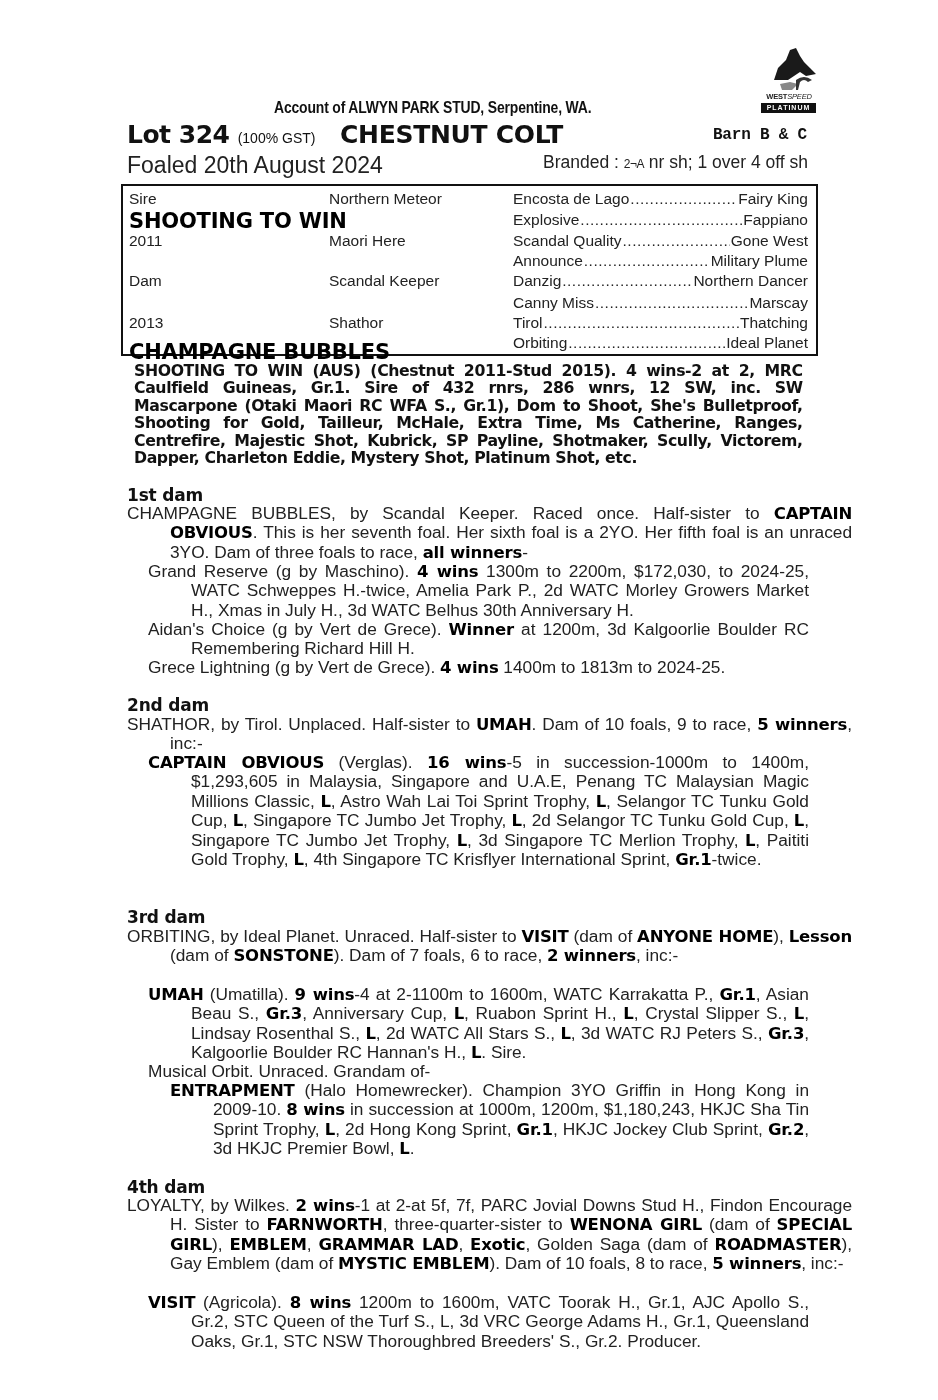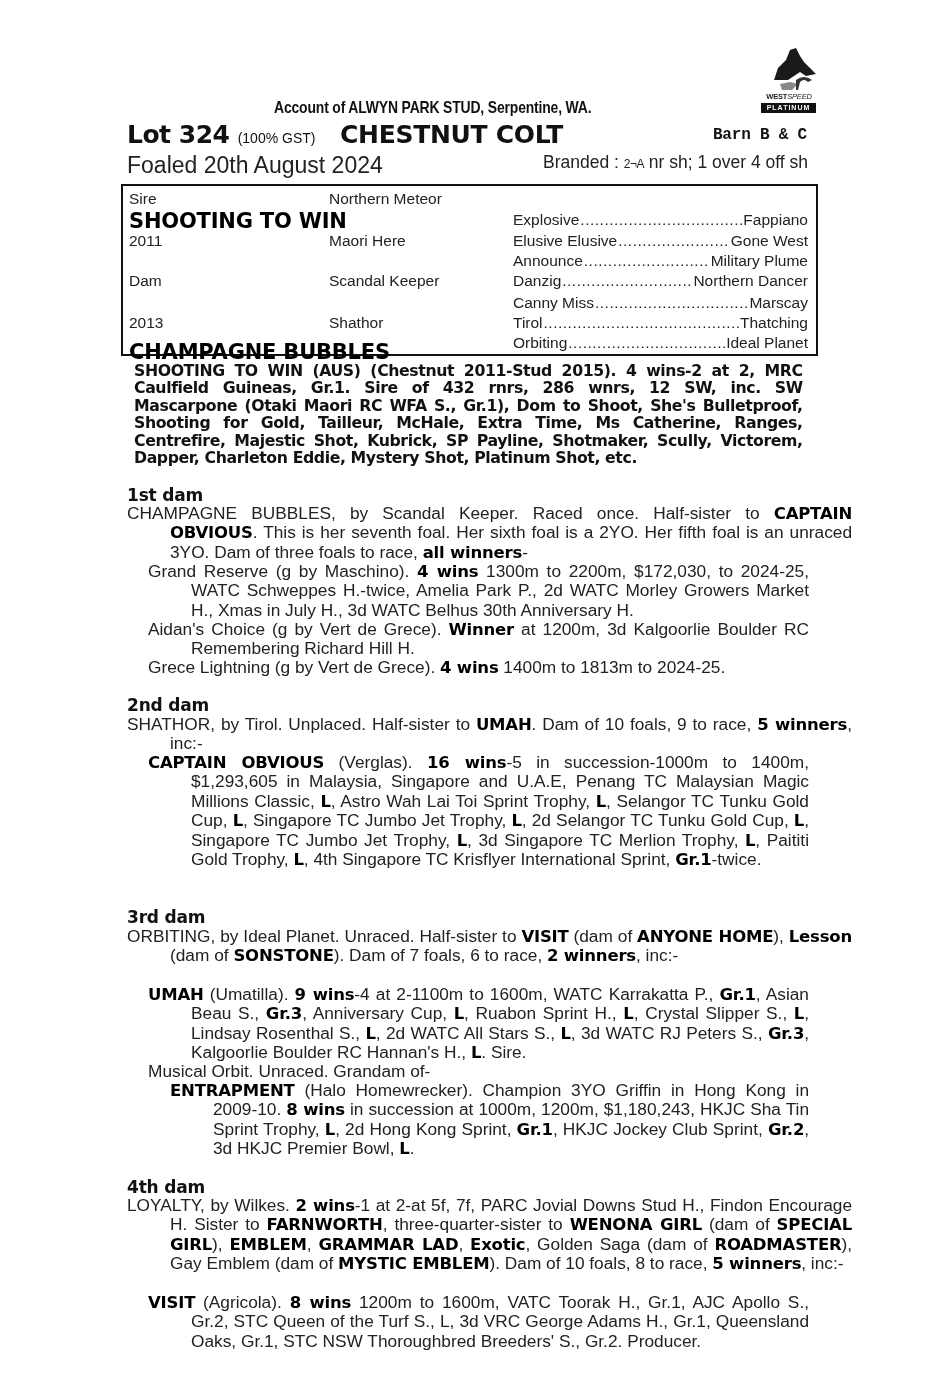--- a/index.html
+++ b/index.html
@@ -74,27 +74,32 @@
   <div class="ped-cell" style="left:6px;top:46px;">2011</div>
   <div class="ped-cell" style="left:206px;top:4px;">Northern Meteor</div>
   <div class="ped-cell" style="left:206px;top:46px;">Maori Here</div>
 
   <div class="ped-cell" style="left:6px;top:86px;">Dam</div>
   <div class="ped-cell ped-bold" style="left:6px;top:110px;margin-top:44px;">CHAMPAGNE BUBBLES</div>
   <div class="ped-cell" style="left:6px;top:128px;">2013</div>
   <div class="ped-cell" style="left:206px;top:86px;">Scandal Keeper</div>
   <div class="ped-cell" style="left:206px;top:128px;">Shathor</div>
 
+  <div class="gp" style="top:4px;">
+      <span>Encosta de Lago</span>
+      <span class="dots"></span>
+      <span>Fairy King</span>
+    </div>
   <div class="gp" style="top:25px;">
       <span>Explosive</span>
       <span class="dots"></span>
       <span>Fappiano</span>
     </div>
   <div class="gp" style="top:46px;">
-      <span>Elusive Elusive</span>
+      <span>Scandal Quality</span>
       <span class="dots"></span>
       <span>Gone West</span>
     </div>
   <div class="gp" style="top:86px;">
       <span>Danzig</span>
       <span class="dots"></span>
       <span>Northern Dancer</span>
     </div>
   <div class="gp" style="top:66px;">
       <span>Announce</span>

